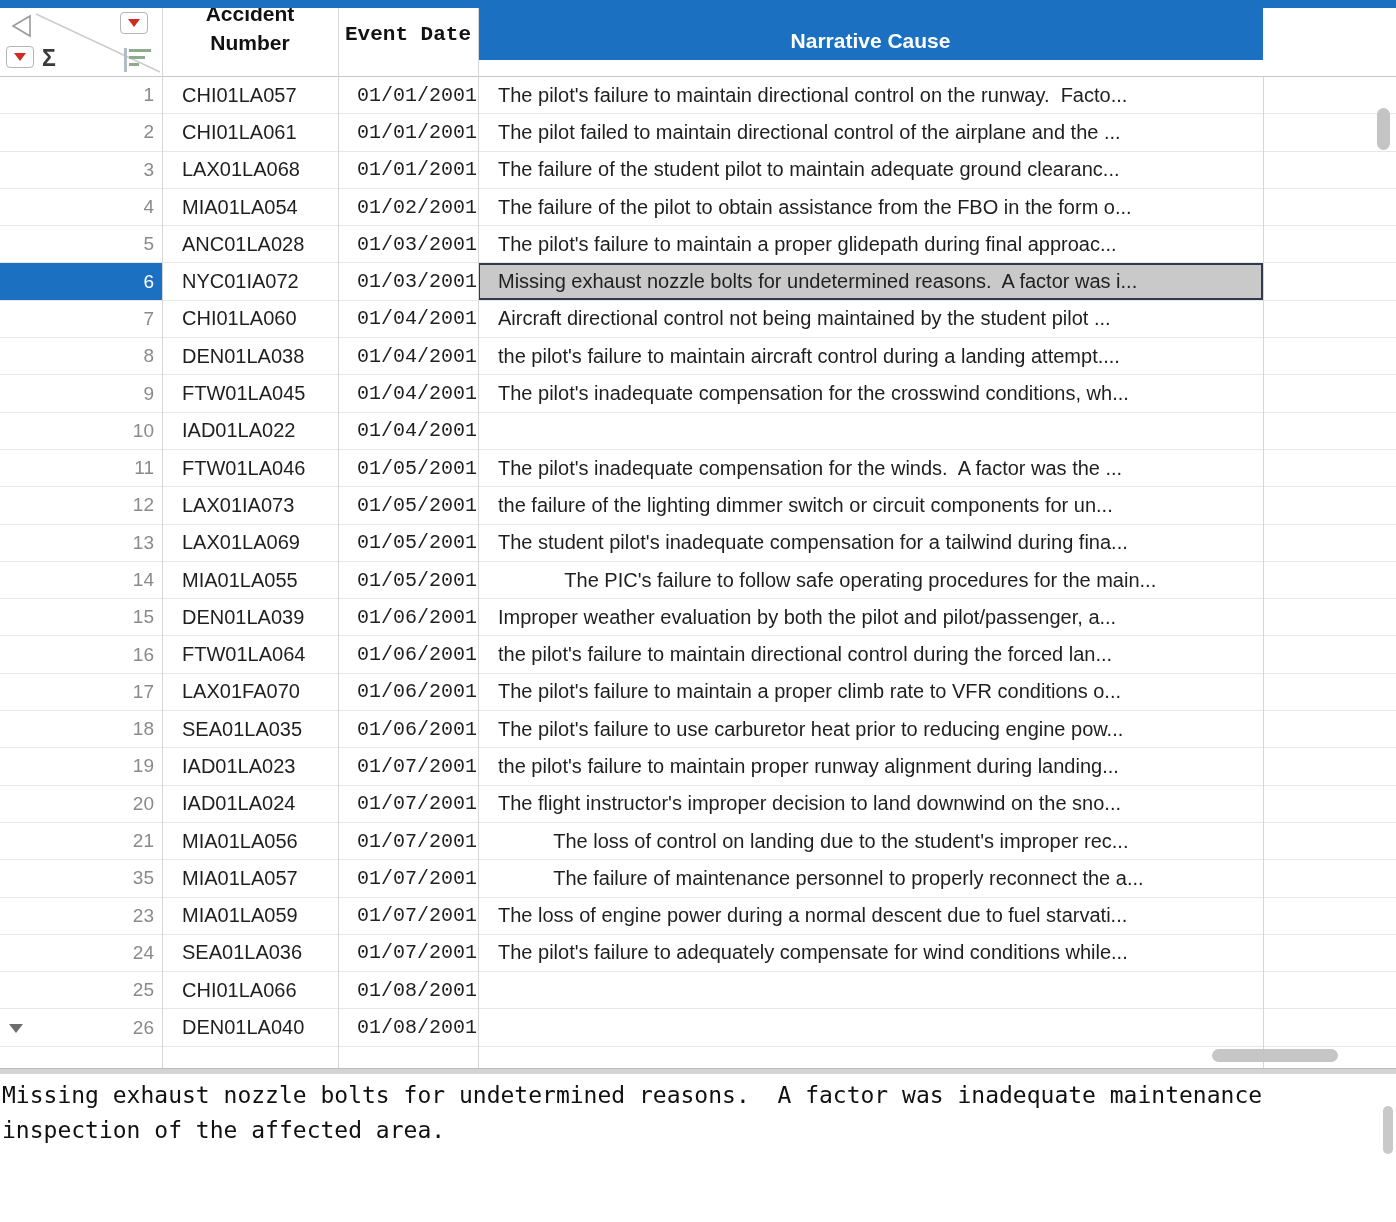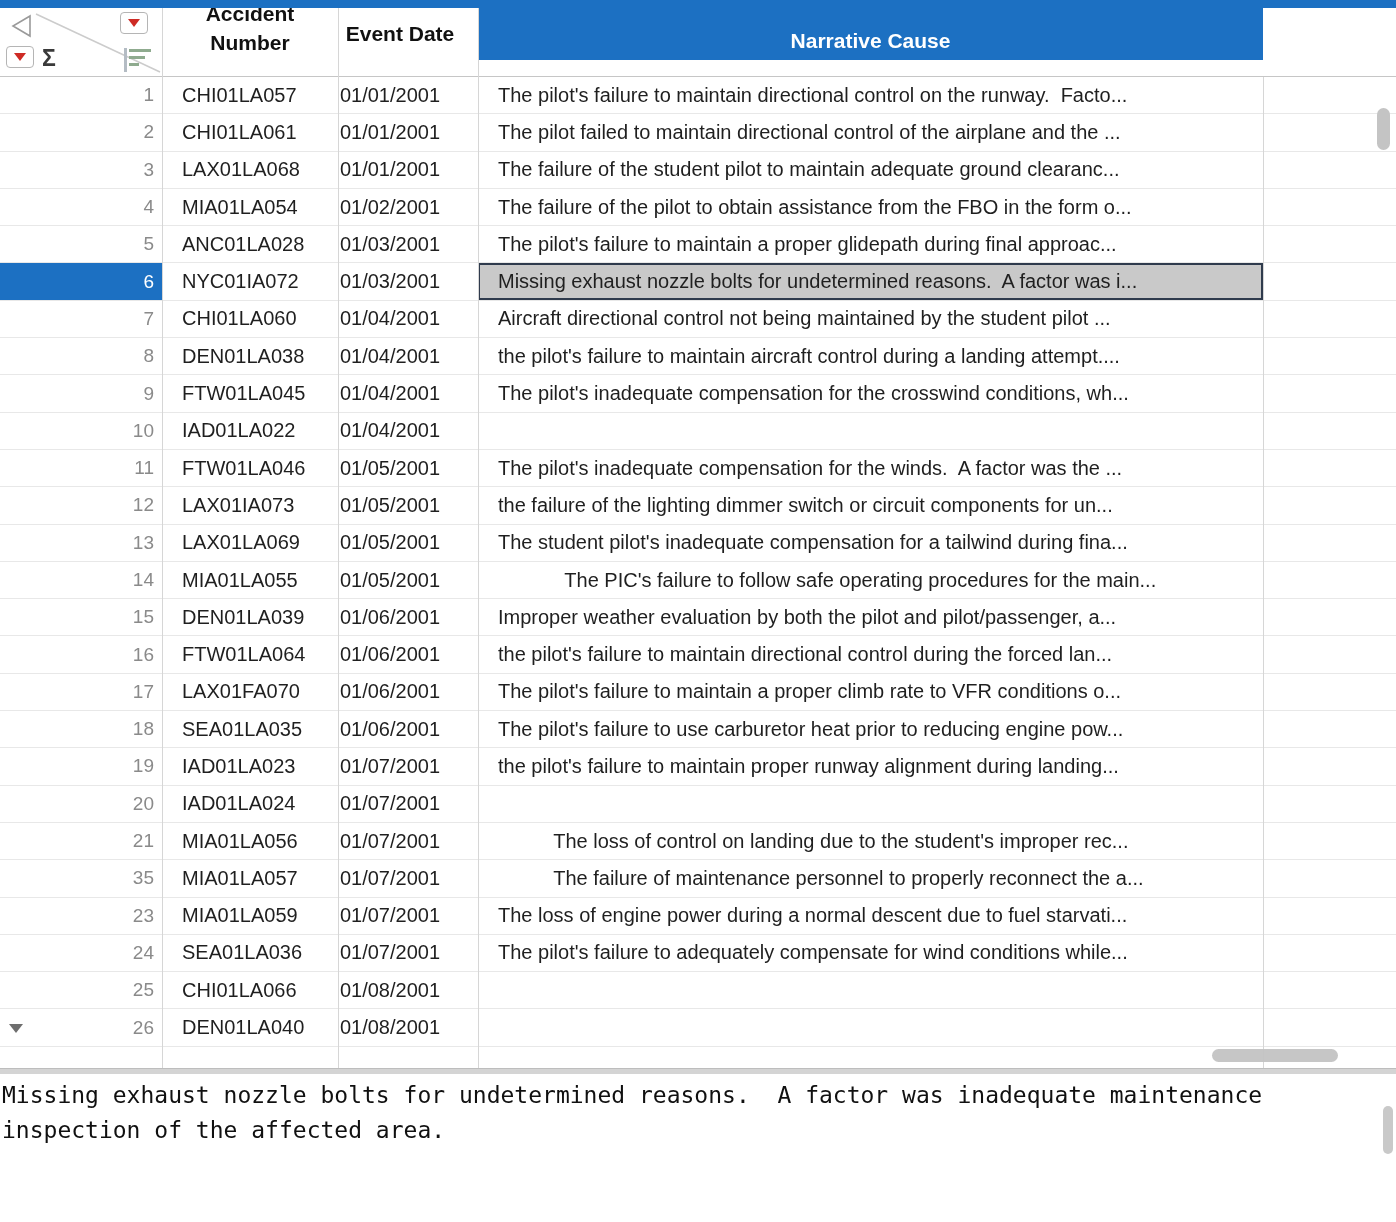--- a/index.html
+++ b/index.html
@@ -45,23 +45,24 @@
     background: #ffffff;
     border-bottom: 1px solid #c6c6c6;
   }
   .hcell { position: absolute; top: 0; height: 52px; font-weight: bold; font-size: 21px; color: #111; }
   .h-acc {
     left: 162px; width: 176px;
     display: flex; flex-direction: column; align-items: center; justify-content: flex-end;
     padding-bottom: 3px; line-height: 29px;
   }
   .h-date {
-    left: 330px; width: 140px;
+    left: 338px; width: 140px;
     display: flex; align-items: flex-end; justify-content: center;
     padding-bottom: 14px;
+    font-family: Liberation Mono, monospace;
   }
   .h-narr {
     left: 478px; width: 785px;
     background: #1C70C2; color: #ffffff;
     display: flex; align-items: flex-end; justify-content: center;
     padding-bottom: 7px;
   }
 
   
   .corner { position: absolute; left: 0; top: 0; width: 162px; height: 69px; }
@@ -102,21 +103,21 @@
   }
   .cell {
     position: absolute; top: 0; height: 100%;
     font-size: 20px; color: #1f1f1f;
     display: flex; align-items: center;
     overflow: hidden; white-space: pre;
   }
   .c-num  { left: 0; width: 162px; justify-content: flex-end; padding-right: 8px;
             font-size: 19px; color: #8a8a8a; }
   .c-acc  { left: 162px; width: 176px; padding-left: 20px; }
-  .c-date { left: 320px; width: 140px; justify-content: center; }
+  .c-date { left: 347px; width: 140px; justify-content: center; font-family: Liberation Mono, monospace; }
   .c-narr { left: 478px; width: 785px; padding-left: 20px; }
 
   .row.current .c-num { background: #1C70C2; color: #ffffff; }
   .c-narr.selected-cell {
     background: #C9C9C9;
     box-shadow: inset 0 0 0 2px #2F3B4D;
   }
 
   .marker {
     position: absolute; left: 9px; top: 50%; margin-top: -4px;
@@ -375,20 +376,21 @@
       <div class="cell c-date">01/07/2001</div>
       <div class="cell c-narr">the pilot's failure to maintain proper runway alignment during landing...</div>
     </div>
         <div class="row">
       <div class="cell c-num">
         
         <span class="num">20</span>
       </div>
       <div class="cell c-acc">IAD01LA024</div>
       <div class="cell c-date">01/07/2001</div>
+      <div class="cell c-narr">The flight instructor's improper decision to land downwind on the sno...</div>
     </div>
         <div class="row">
       <div class="cell c-num">
         
         <span class="num">21</span>
       </div>
       <div class="cell c-acc">MIA01LA056</div>
       <div class="cell c-date">01/07/2001</div>
       <div class="cell c-narr">          The loss of control on landing due to the student's improper rec...</div>
     </div>

